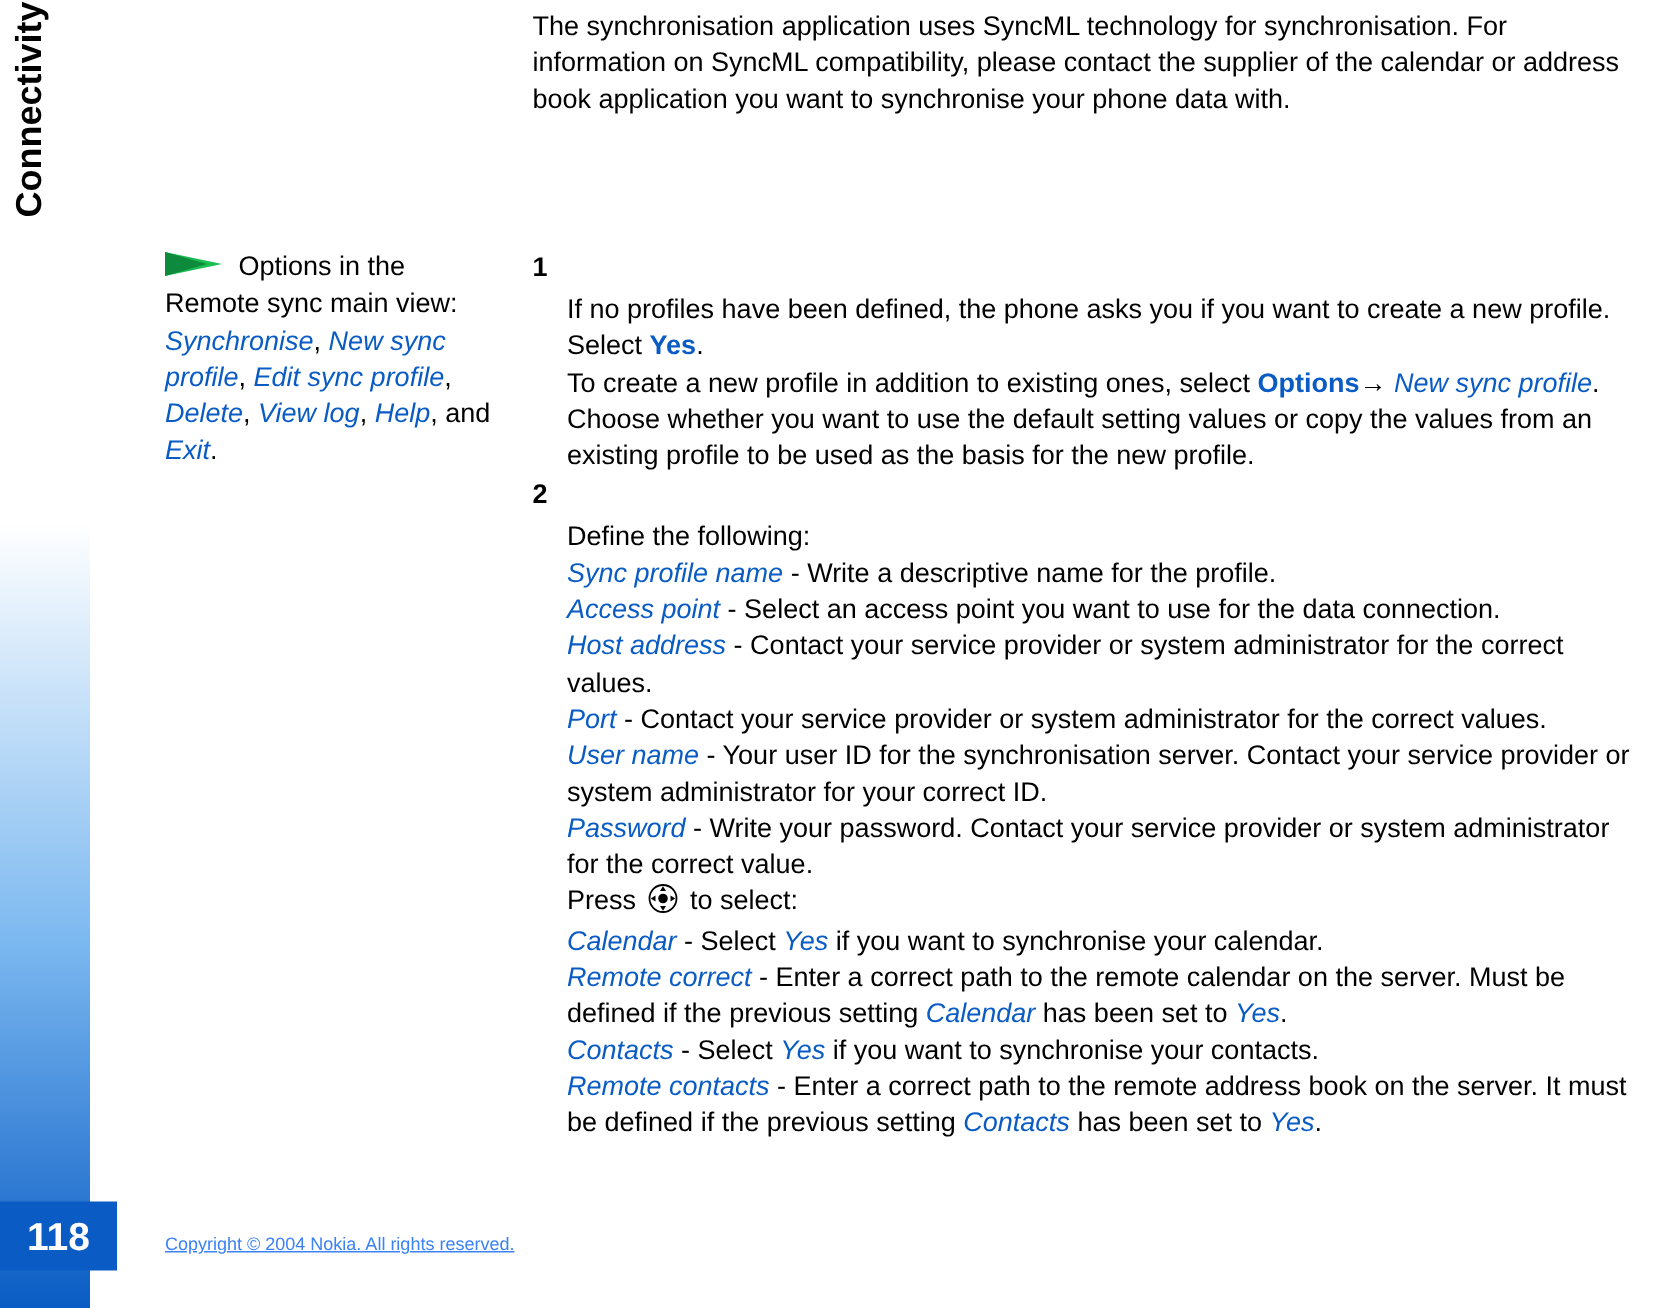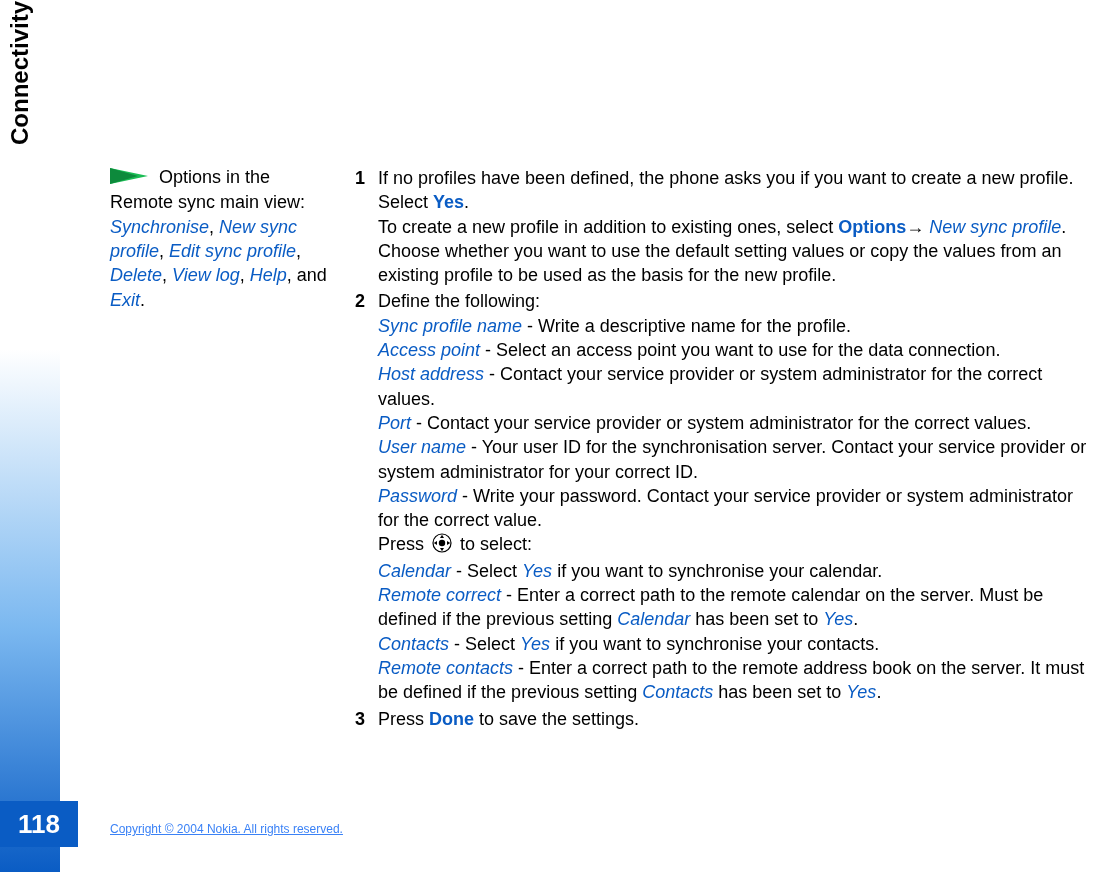--- a/index.html
+++ b/index.html
@@ -96,20 +96,21 @@
   .step-num {
     display: inline-block;
     width: 18px;
     font-weight: 700;
     vertical-align: top;
   }
   .step-body {
     display: inline-block;
     width: 715px;
     vertical-align: top;
+    margin-top: 28px;
   }
   .blue-i { color: #0a5cc4; font-style: italic; }
   .blue-b { color: #0a5cc4; font-weight: 700; }
   .arrow { font-family: Arial, sans-serif; }
   .nav-icon {
     display: inline-block;
     vertical-align: middle;
     margin: 0 3px;
   }
 </style>
@@ -119,20 +120,21 @@
 <div class="page">
 
   <div class="bluebar-bg"></div>
 
   <div class="chapter-tab">Connectivity</div>
 
   <div class="page-number-box">118</div>
 
   <div class="copyright">Copyright © 2004 Nokia. All rights reserved.</div>
 
+  <div class="intro">The synchronisation application uses SyncML technology for synchronisation. For information on SyncML compatibility, please contact the supplier of the calendar or address book application you want to synchronise your phone data with.</div>
 
 
   <div class="sidebar">
     <span class="tri-icon">
       <svg width="38" height="16" viewBox="0 0 38 16">
         <polygon points="0,0 38,8 0,16" fill="#1bbd55"></polygon>
         <polygon points="0,0 28,8 0,16" fill="#0d8a3c"></polygon>
       </svg>
     </span><span> Options in the Remote sync main view: </span>
     <span class="blue-i">Synchronise</span>, 
@@ -174,22 +176,16 @@
             <polygon points="18.2,10 15,8 15,12" fill="#000"></polygon>
           </svg>
         </span><span> to select:</span><br>
         <span class="blue-i">Calendar</span><span> - Select </span><span class="blue-i">Yes</span><span> if you want to synchronise your calendar.</span><br>
         <span class="blue-i">Remote correct</span><span> - Enter a correct path to the remote calendar on the server. Must be defined if the previous setting </span><span class="blue-i">Calendar</span><span> has been set to </span><span class="blue-i">Yes</span><span>.</span><br>
         <span class="blue-i">Contacts</span><span> - Select </span><span class="blue-i">Yes</span><span> if you want to synchronise your contacts.</span><br>
         <span class="blue-i">Remote contacts</span><span> - Enter a correct path to the remote address book on the server. It must be defined if the previous setting </span><span class="blue-i">Contacts</span><span> has been set to </span><span class="blue-i">Yes</span><span>.</span>
       </span>
     </div>
 
-    <div class="step">
-      <span class="step-num">3</span>
-      <span class="step-body">
-        <span>Press </span><span class="blue-b">Done</span><span> to save the settings.</span>
-      </span>
-    </div>
 
   </div>
 
 </div>
 
 </body></html>

